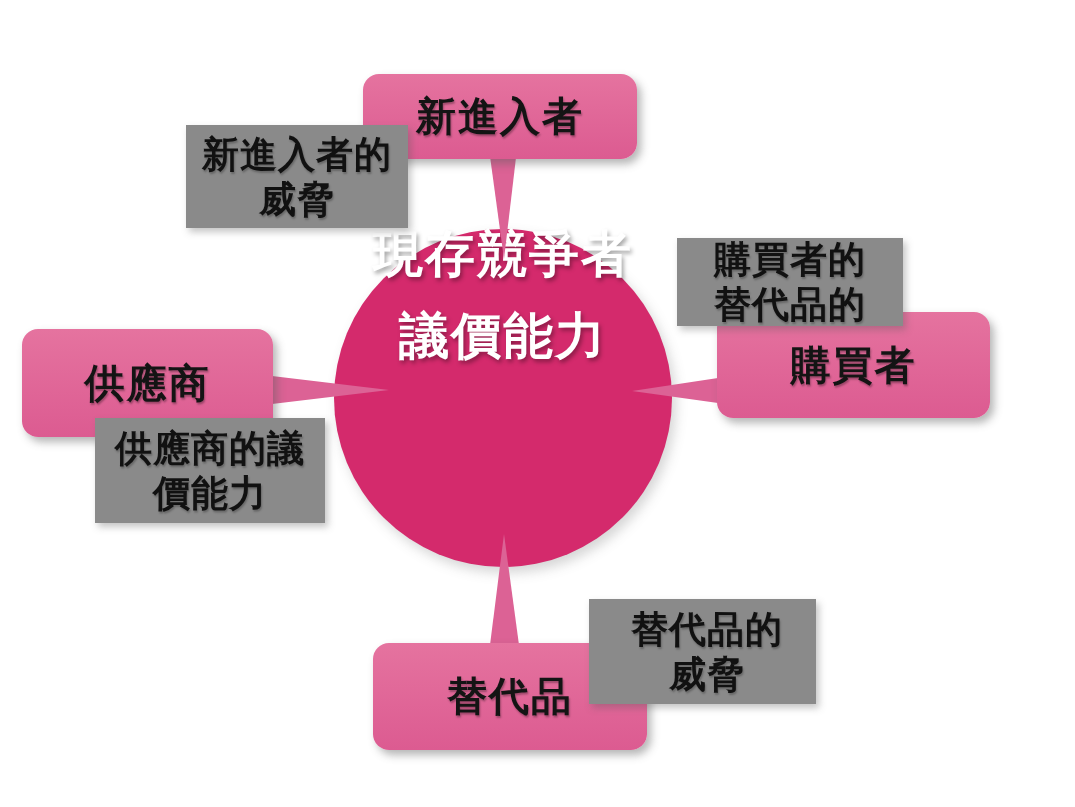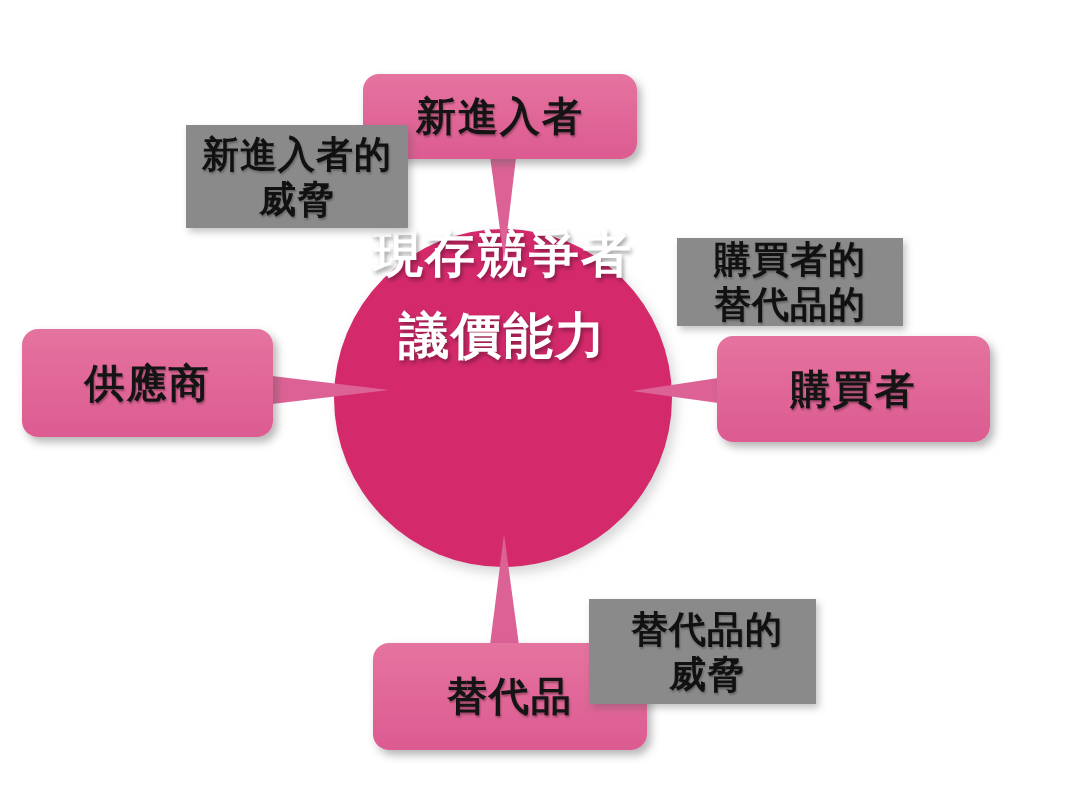--- a/index.html
+++ b/index.html
@@ -58,21 +58,21 @@
   }
   .force-label {
     font-size: 40px;
     font-weight: bold;
     color: var(--force-text, #141414);
     letter-spacing: 2px;
     white-space: nowrap;
     text-shadow: 1px 2px 2px rgba(0, 0, 0, 0.3);
   }
   #box-new-entrants { left: 363px; top: 74px;  width: 274px; height: 85px; }
-  #box-buyers       { left: 717px; top: 336px; width: 273px; height: 106px; }
+  #box-buyers       { left: 717px; top: 312px; width: 273px; height: 106px; }
   #box-suppliers    { left: 22px;  top: 329px; width: 251px; height: 108px; }
   #box-substitutes  { left: 373px; top: 643px; width: 274px; height: 107px; }
 
   .note-box {
     position: absolute;
     z-index: 4;
     background: var(--note-box-fill, #8a8a8a);
     display: flex;
     flex-direction: column;
     align-items: center;
@@ -131,19 +131,23 @@
   <div class="note-box" id="note-new-entrants">
     <div class="note-line">新進入者的</div>
     <div class="note-line">威脅</div>
   </div>
 
   <div class="note-box" id="note-buyers">
     <div class="note-line">購買者的</div>
     <div class="note-line">替代品的</div>
   </div>
 
+  <div class="note-box" id="note-suppliers">
+    <div class="note-line">供應商的議</div>
+    <div class="note-line">價能力</div>
+  </div>
 
   <div class="note-box" id="note-substitutes">
     <div class="note-line">替代品的</div>
     <div class="note-line">威脅</div>
   </div>
 
 </div>
 
 </body></html>

